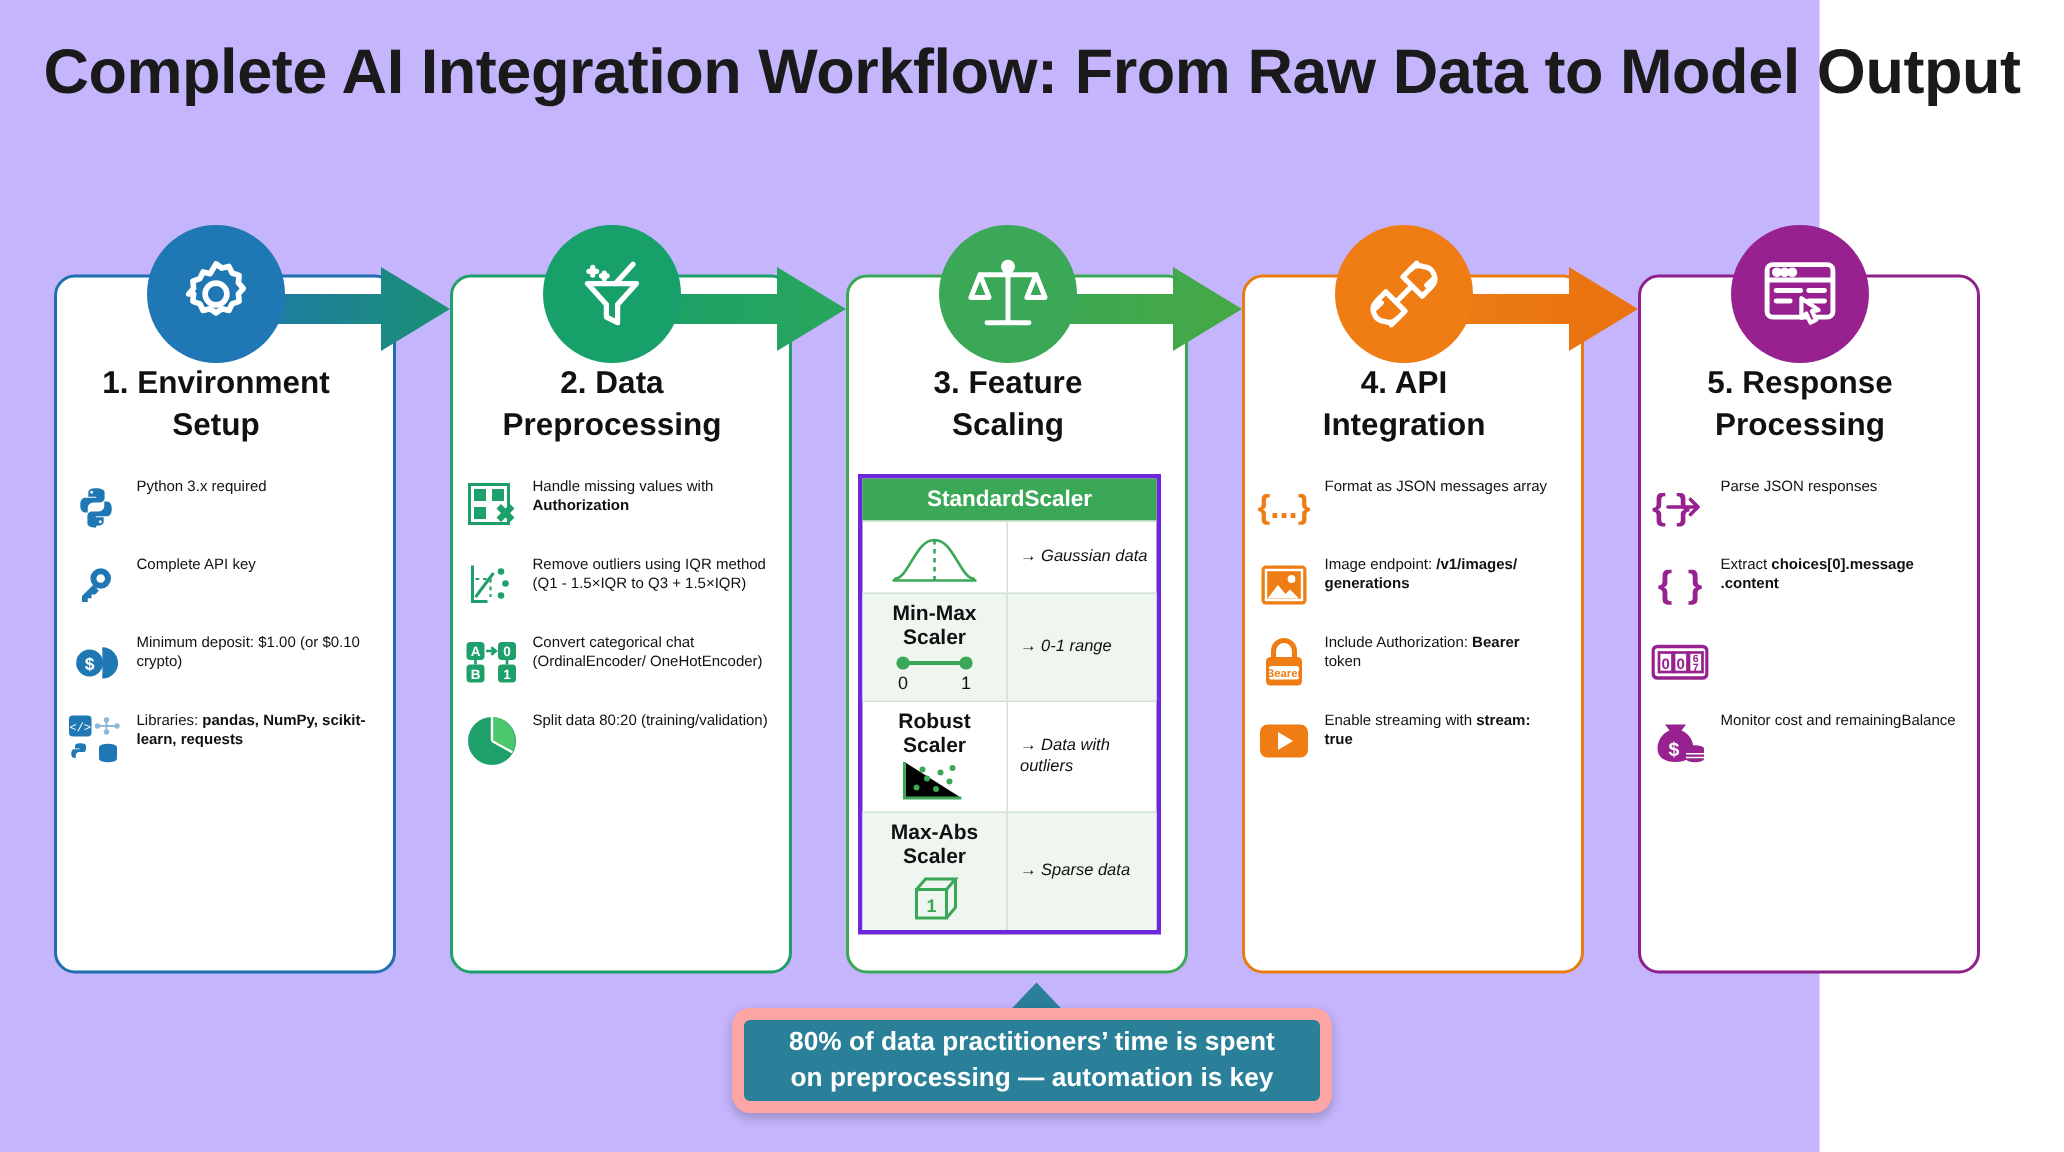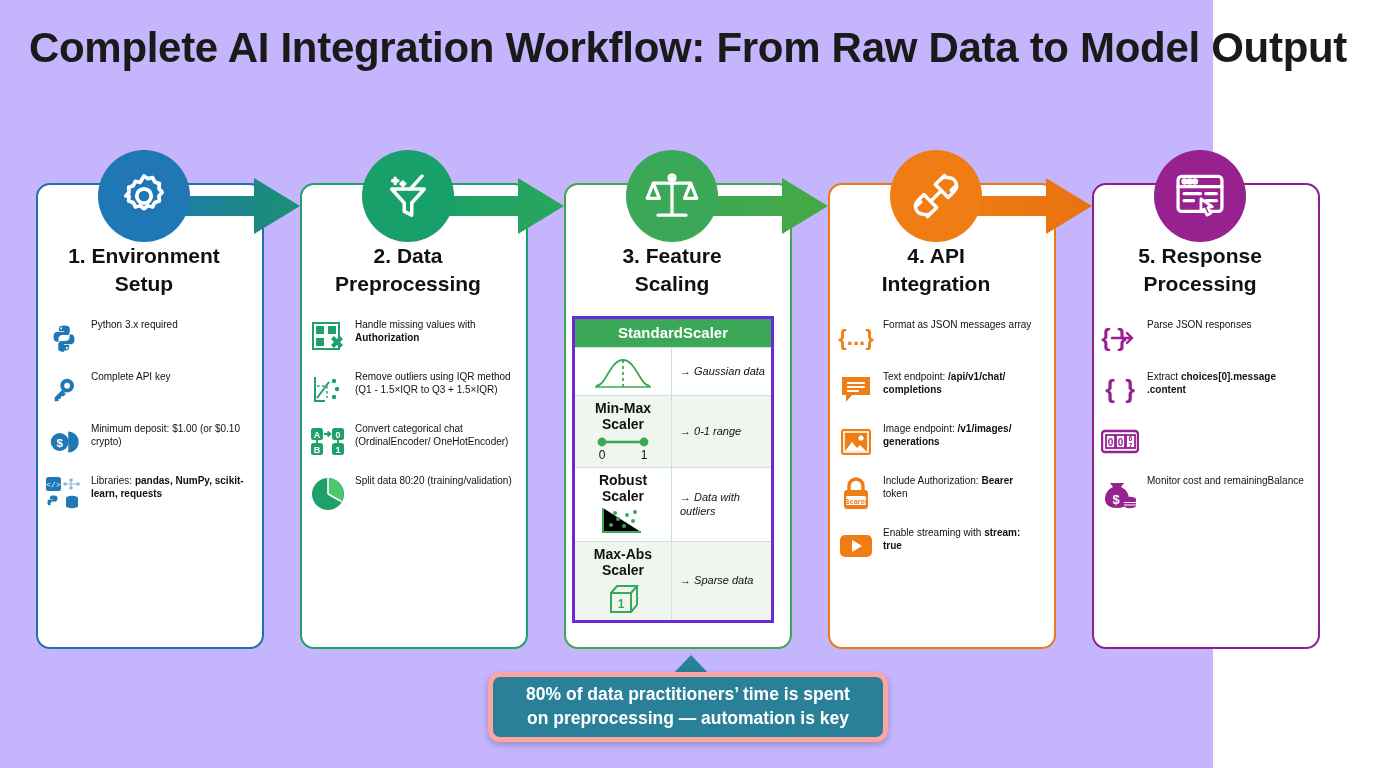--- a/index.html
+++ b/index.html
@@ -151,21 +151,21 @@
     color: #111;
     font-style: italic;
   }
 
   
   .callout {
     position: absolute;
     left: 488px; top: 672px;
     width: 400px; height: 70px;
     background: #2a8099;
-    border: 5px solid #fca5a5;
+    border: 8px solid #fca5a5;
     border-radius: 12px;
     box-shadow: 0 3px 7px rgba(0,0,0,0.22);
     color: #ffffff;
     display: flex; align-items: center; justify-content: center;
     text-align: center;
     font-size: 17.5px;
     font-weight: bold;
     line-height: 1.35;
     padding: 0 14px;
     white-space: pre-line;
@@ -466,31 +466,20 @@
 
         <div class="bullet">
           <span class="bi">
             <svg width="40" height="30" viewBox="0 0 40 30">
               <text x="20" y="22" font-family="Liberation Sans, sans-serif" font-size="22" font-weight="bold" fill="#ef7d14" text-anchor="middle">{...}</text>
             </svg>
           </span>
           <span class="bt">Format as JSON messages array</span>
         </div>
 
-        <div class="bullet">
-          <span class="bi">
-            <svg width="32" height="30" viewBox="0 0 32 30">
-              <path d="M2 2h28v18H12l-6 7v-7H2z" fill="#ef7d14"></path>
-              <g stroke="#fff" stroke-width="2.2" stroke-linecap="round">
-                <path d="M8 8h16M8 12h16M8 16h10"></path>
-              </g>
-            </svg>
-          </span>
-          <span class="bt"><span>Text endpoint: </span><b>/api/v1/chat/ completions</b></span>
-        </div>
 
         <div class="bullet">
           <span class="bi">
             <svg width="32" height="28" viewBox="0 0 32 28">
               <rect x="1" y="1" width="30" height="26" rx="3" fill="#ef7d14"></rect>
               <rect x="4" y="4" width="24" height="20" fill="none" stroke="#fff" stroke-width="1.6"></rect>
               <circle cx="21" cy="10" r="2.6" fill="#fff"></circle>
               <path d="M5 23l7-9 5 6 3-3 6 6z" fill="#fff"></path>
             </svg>
           </span>

